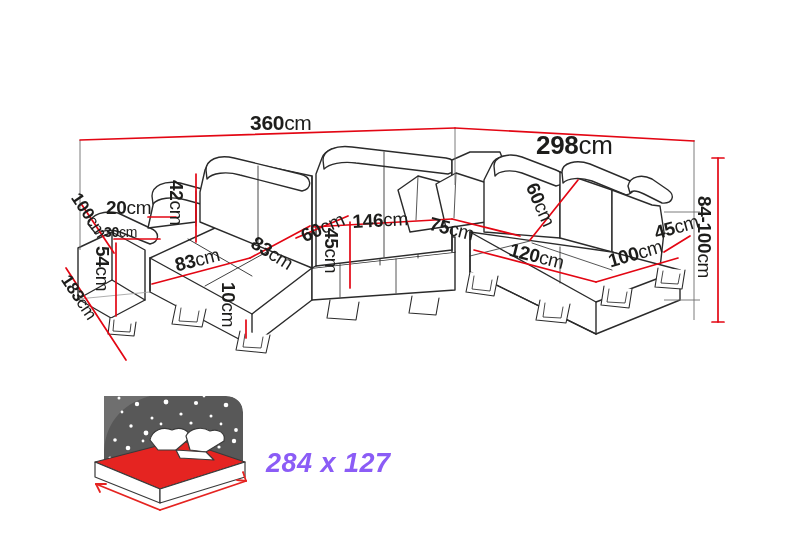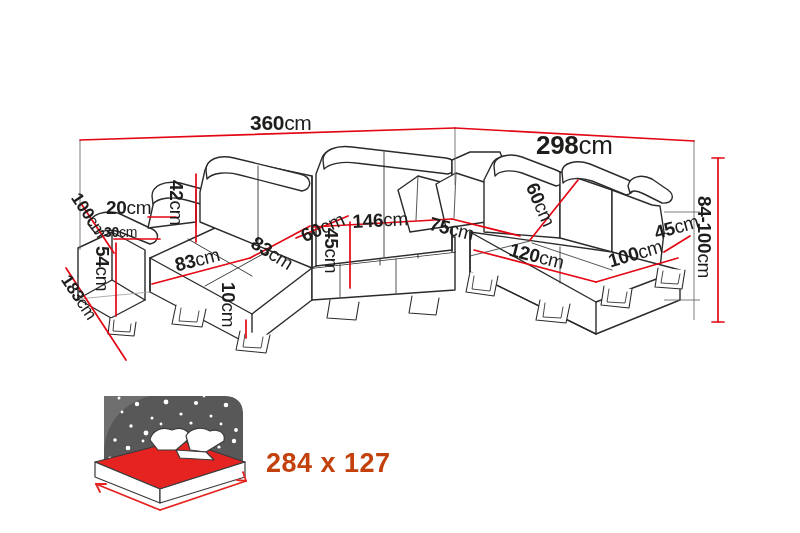--- a/index.html
+++ b/index.html
@@ -19,23 +19,24 @@
     white-space:nowrap;
     line-height:1;
     font-weight:bold;
     letter-spacing:-0.3px;
   }
   .dimlabel .u{font-weight:normal;}
   .bedsize{
     position:absolute;
     font-family:"Liberation Sans", sans-serif;
     font-weight:bold;
-    color:#c2410c;
+    color:#8b5cf6;
     letter-spacing:0.5px;
     white-space:nowrap;
+    font-style:italic;
   }
 </style>
 </head>
 <body>
 
 <div id="stage">
 
   <svg class="layer" viewBox="0 0 800 533">
     <g fill="none" stroke="#2b2b2b" stroke-width="1.4" stroke-linejoin="round" stroke-linecap="round">
 

